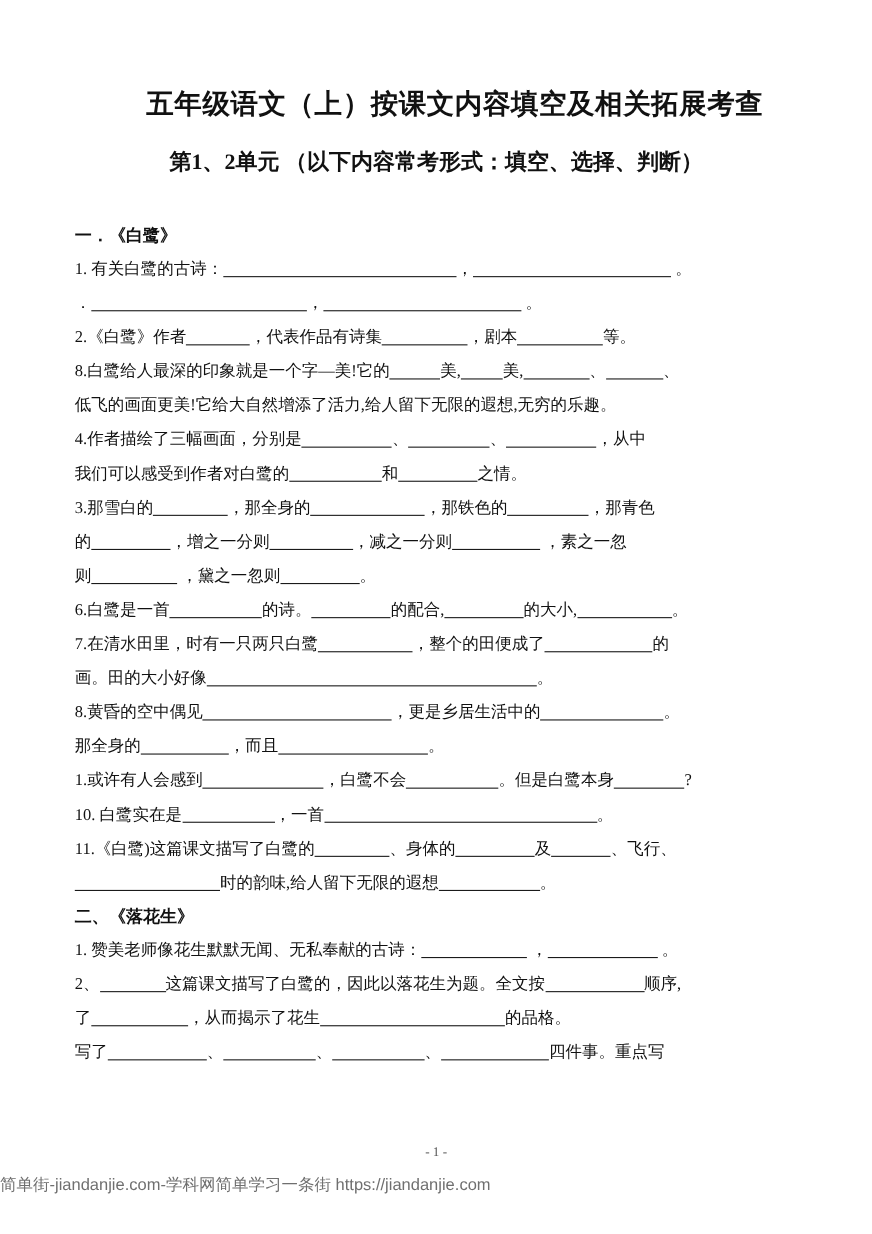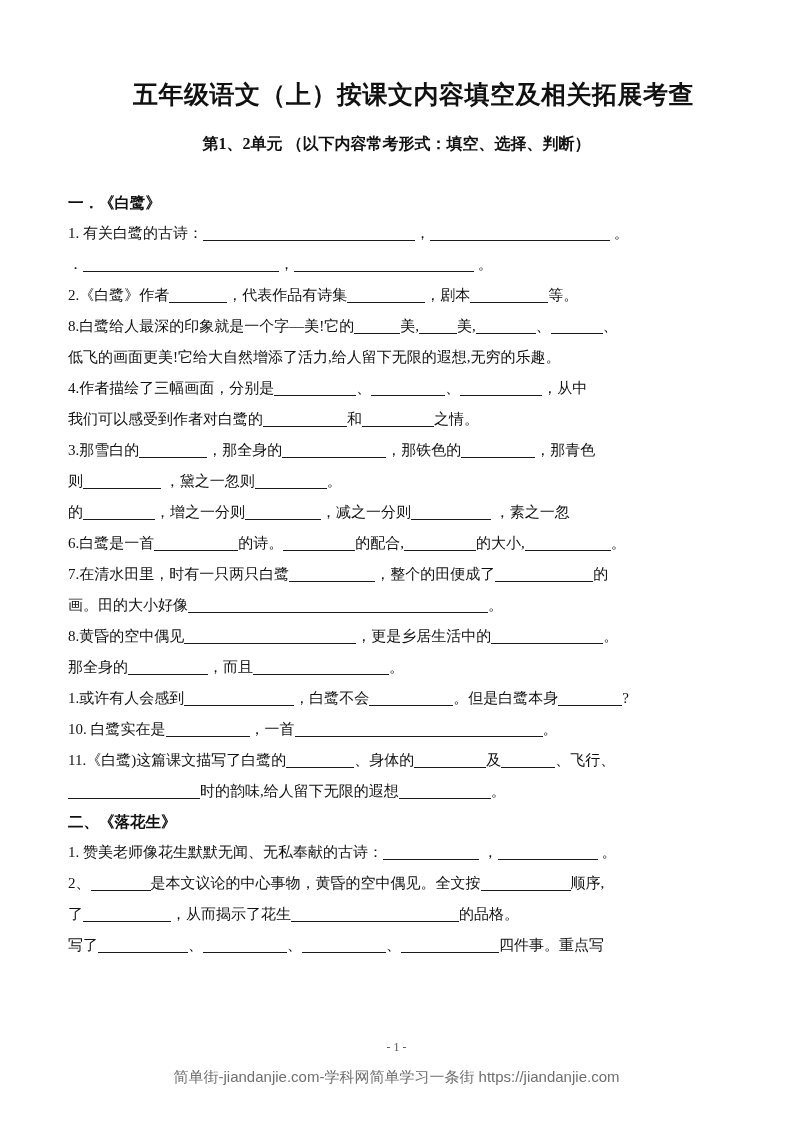--- a/index.html
+++ b/index.html
@@ -30,28 +30,28 @@
     font-weight: bold;
     letter-spacing: 0.5px;
     font-family: "Liberation Serif", "DejaVu Serif", serif;
     margin-left: 17px;
   }
   .doc-subtitle {
     position: absolute;
     left: 0; top: 134px;
     width: 793px;
     text-align: center;
-    font-size: 16px;
+    font-size: 20px;
     font-weight: bold;
     font-family: "Liberation Serif", "DejaVu Serif", serif;
   }
   .body-block {
     position: absolute;
     left: 68px;
-    top: 188px;
+    top: 200px;
     width: 648px;
   }
   .sec-head {
     font-size: 15.5px;
     font-weight: bold;
     line-height: 30px;
     white-space: nowrap;
   }
   .q-line {
     font-size: 15px;
@@ -71,21 +71,20 @@
     width: 793px;
     text-align: center;
     font-size: 12px;
     color: #555;
   }
   .footer-site {
     position: absolute;
     left: 0;
     top: 1068px;
     width: 793px;
-    text-align: center;
     font-size: 15px;
     color: #6f6f6f;
     font-family: "Liberation Sans", "DejaVu Sans", sans-serif;
   }
 </style>
 </head>
 <body>
 
 <div class="page">
 
@@ -96,34 +95,34 @@
   <div class="body-block" id="body-block">
       <div class="sec-head">一．《白鹭》</div>
       <div class="q-line"><span>1. 有关白鹭的古诗：</span><span class="blank" style="width: 212px;"></span><span>，</span><span class="blank" style="width: 180px;"></span><span> 。</span></div>
       <div class="q-line"><span>                      ．</span><span class="blank" style="width: 196px;"></span><span>，</span><span class="blank" style="width: 180px;"></span><span> 。</span></div>
       <div class="q-line"><span>2.《白鹭》作者</span><span class="blank" style="width: 58px;"></span><span>，代表作品有诗集</span><span class="blank" style="width: 78px;"></span><span>，剧本</span><span class="blank" style="width: 78px;"></span><span>等。</span></div>
       <div class="q-line"><span>8.白鹭给人最深的印象就是一个字—美!它的</span><span class="blank" style="width: 46px;"></span><span>美,</span><span class="blank" style="width: 38px;"></span><span>美,</span><span class="blank" style="width: 60px;"></span><span>、</span><span class="blank" style="width: 52px;"></span><span>、</span></div>
       <div class="q-line"><span>低飞的画面更美!它给大自然增添了活力,给人留下无限的遐想,无穷的乐趣。</span></div>
       <div class="q-line"><span>4.作者描绘了三幅画面，分别是</span><span class="blank" style="width: 82px;"></span><span>、</span><span class="blank" style="width: 74px;"></span><span>、</span><span class="blank" style="width: 82px;"></span><span>，从中</span></div>
       <div class="q-line"><span>我们可以感受到作者对白鹭的</span><span class="blank" style="width: 84px;"></span><span>和</span><span class="blank" style="width: 72px;"></span><span>之情。</span></div>
       <div class="q-line"><span>3.那雪白的</span><span class="blank" style="width: 68px;"></span><span>，那全身的</span><span class="blank" style="width: 104px;"></span><span>，那铁色的</span><span class="blank" style="width: 74px;"></span><span>，那青色</span></div>
+      <div class="q-line"><span>的</span><span class="blank" style="width: 72px;"></span><span>，增之一分则</span><span class="blank" style="width: 76px;"></span><span>，减之一分则</span><span class="blank" style="width: 80px;"></span><span> ，素之一忽</span></div>
       <div class="q-line"><span>则</span><span class="blank" style="width: 78px;"></span><span> ，黛之一忽则</span><span class="blank" style="width: 72px;"></span><span>。</span></div>
-      <div class="q-line"><span>的</span><span class="blank" style="width: 72px;"></span><span>，增之一分则</span><span class="blank" style="width: 76px;"></span><span>，减之一分则</span><span class="blank" style="width: 80px;"></span><span> ，素之一忽</span></div>
       <div class="q-line"><span>6.白鹭是一首</span><span class="blank" style="width: 84px;"></span><span>的诗。</span><span class="blank" style="width: 72px;"></span><span>的配合,</span><span class="blank" style="width: 72px;"></span><span>的大小,</span><span class="blank" style="width: 86px;"></span><span>。</span></div>
       <div class="q-line"><span>7.在清水田里，时有一只两只白鹭</span><span class="blank" style="width: 86px;"></span><span>，整个的田便成了</span><span class="blank" style="width: 98px;"></span><span>的</span></div>
       <div class="q-line"><span>画。田的大小好像</span><span class="blank" style="width: 300px;"></span><span>。</span></div>
       <div class="q-line"><span>8.黄昏的空中偶见</span><span class="blank" style="width: 172px;"></span><span>，更是乡居生活中的</span><span class="blank" style="width: 112px;"></span><span>。</span></div>
       <div class="q-line"><span>那全身的</span><span class="blank" style="width: 80px;"></span><span>，而且</span><span class="blank" style="width: 136px;"></span><span>。</span></div>
       <div class="q-line"><span>1.或许有人会感到</span><span class="blank" style="width: 110px;"></span><span>，白鹭不会</span><span class="blank" style="width: 84px;"></span><span>。但是白鹭本身</span><span class="blank" style="width: 64px;"></span><span>?</span></div>
       <div class="q-line"><span>10. 白鹭实在是</span><span class="blank" style="width: 84px;"></span><span>，一首</span><span class="blank" style="width: 248px;"></span><span>。</span></div>
       <div class="q-line"><span>11.《白鹭)这篇课文描写了白鹭的</span><span class="blank" style="width: 68px;"></span><span>、身体的</span><span class="blank" style="width: 72px;"></span><span>及</span><span class="blank" style="width: 54px;"></span><span>、飞行、</span></div>
       <div class="q-line"><span class="blank" style="width: 132px;"></span><span>时的韵味,给人留下无限的遐想</span><span class="blank" style="width: 92px;"></span><span>。</span></div>
       <div class="sec-head">二、《落花生》</div>
       <div class="q-line"><span>1. 赞美老师像花生默默无闻、无私奉献的古诗：</span><span class="blank" style="width: 96px;"></span><span> ，</span><span class="blank" style="width: 100px;"></span><span> 。</span></div>
-      <div class="q-line"><span>2、</span><span class="blank" style="width: 60px;"></span><span>是本文议论的中心事物，黄昏的空中偶见。全文按</span><span class="blank" style="width: 90px;"></span><span>顺序,</span></div>
+      <div class="q-line"><span>2、</span><span class="blank" style="width: 60px;"></span><span>这篇课文描写了白鹭的，因此以落花生为题。全文按</span><span class="blank" style="width: 90px;"></span><span>顺序,</span></div>
       <div class="q-line"><span>了</span><span class="blank" style="width: 88px;"></span><span>，从而揭示了花生</span><span class="blank" style="width: 168px;"></span><span>的品格。</span></div>
       <div class="q-line"><span>写了</span><span class="blank" style="width: 90px;"></span><span>、</span><span class="blank" style="width: 84px;"></span><span>、</span><span class="blank" style="width: 84px;"></span><span>、</span><span class="blank" style="width: 98px;"></span><span>四件事。重点写</span></div>
     </div>
 
   <div class="footer-page">- 1 -</div>
 
   <div class="footer-site">简单街-jiandanjie.com-学科网简单学习一条街 https://jiandanjie.com</div>
 
 </div>
 

